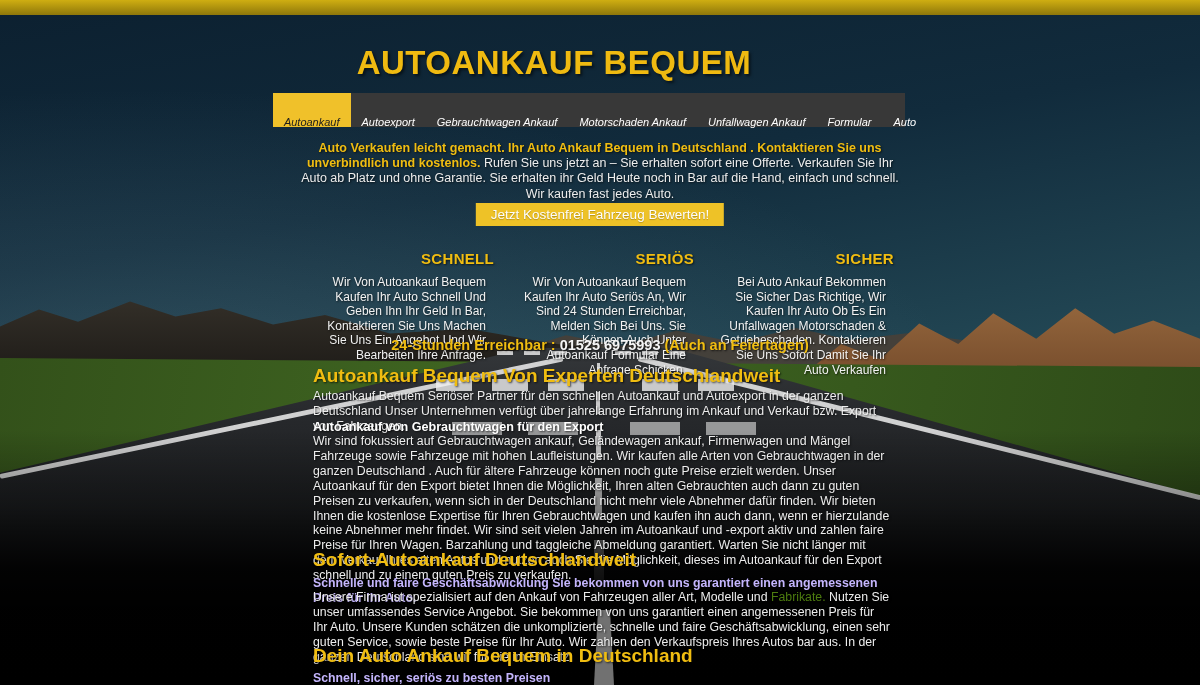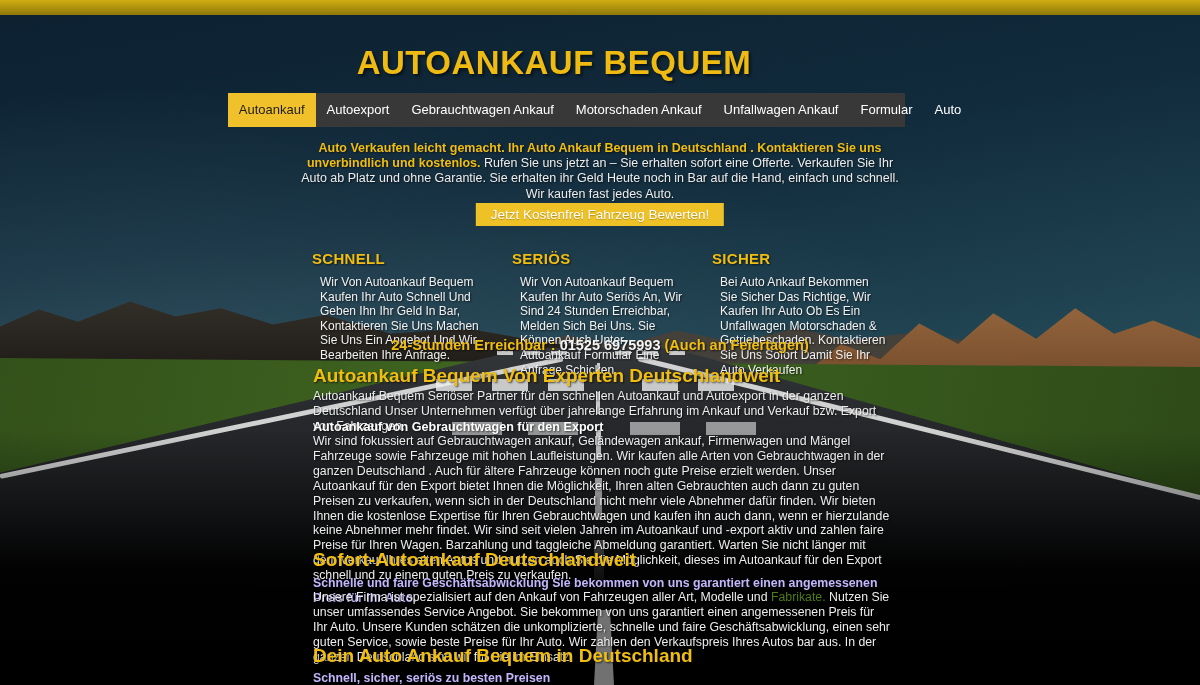--- a/index.html
+++ b/index.html
@@ -34,32 +34,32 @@
   .bottom-stripe{left:594px;top:610px;width:20px;height:75px;background:rgba(225,225,225,.5);
        clip-path:polygon(20% 0,80% 0,100% 100%,0 100%);}
   .topbar{left:0;top:0;width:1200px;height:15px;background:linear-gradient(180deg,#cfae12,#8e770a);}
   
   .content{position:absolute;left:0;top:0;width:1200px;height:685px;z-index:10;}
   .site-title{position:absolute;top:44px;left:0;width:1108px;text-align:center;
        font-size:33px;font-weight:bold;letter-spacing:.5px;color:#efba11;
        text-shadow:2px 2px 3px rgba(0,0,0,.55);}
   .nav{position:absolute;top:93px;left:50%;transform:translateX(-50%);width:610px;height:34px;
        background:#383838;display:flex;align-items:stretch;justify-content:center;}
-  .nav-item{font-size:13px;color:#fff;line-height:34px;padding:0 11px;cursor:pointer;white-space:nowrap;}
+  .nav-item{font-size:11px;color:#fff;line-height:34px;padding:12px 11px;cursor:pointer;white-space:nowrap;font-style:italic;}
   .nav-item.active{background:#f0c12a;color:#1d1d1d;}
   .intro{position:absolute;top:141px;left:50%;transform:translateX(-50%);width:608px;
        text-align:center;font-size:12.5px;line-height:15.2px;color:#ededed;
        text-shadow:1px 1px 2px rgba(0,0,0,.6);}
   .intro b{color:#f0bd11;}
   .cta{position:absolute;top:203px;left:50%;transform:translateX(-50%);
        background:#eec227;color:#fdfdfd;border:none;font-family:inherit;
        font-size:13.5px;padding:4px 15px;cursor:pointer;text-shadow:0 1px 1px rgba(0,0,0,.25);}
   .features{position:absolute;top:250px;left:312px;width:582px;display:flex;gap:18px;
        text-shadow:1px 1px 2px rgba(0,0,0,.6);}
-  .feature{width:188px;}
+  .feature{width:188px;text-align:right;}
   .feature h4{margin:0 0 4px 0;font-size:15px;letter-spacing:.3px;color:#f0bd11;font-weight:bold;}
   .feature p{margin:8px;font-size:12px;line-height:14.6px;color:#f2f2f2;}
   .phone{position:absolute;top:337px;left:0;width:1200px;text-align:center;
        font-size:14.5px;font-weight:bold;color:#f0bd11;text-shadow:1px 1px 2px rgba(0,0,0,.7);}
   .phone .num{color:#f5f5f5;}
   .main{position:absolute;left:313px;top:0;width:578px;text-shadow:1px 1px 2px rgba(0,0,0,.65);}
   .main h2{position:absolute;margin:0;font-size:19px;font-weight:bold;color:#f0bd11;white-space:nowrap;}
   .main h3{position:absolute;margin:0;font-size:12.6px;font-weight:bold;color:#fff;}
   .main p{position:absolute;margin:0;font-size:12.3px;line-height:14.9px;color:#ededed;width:578px;}
   .main p.bold{font-weight:bold;color:#c4b5fd;}

